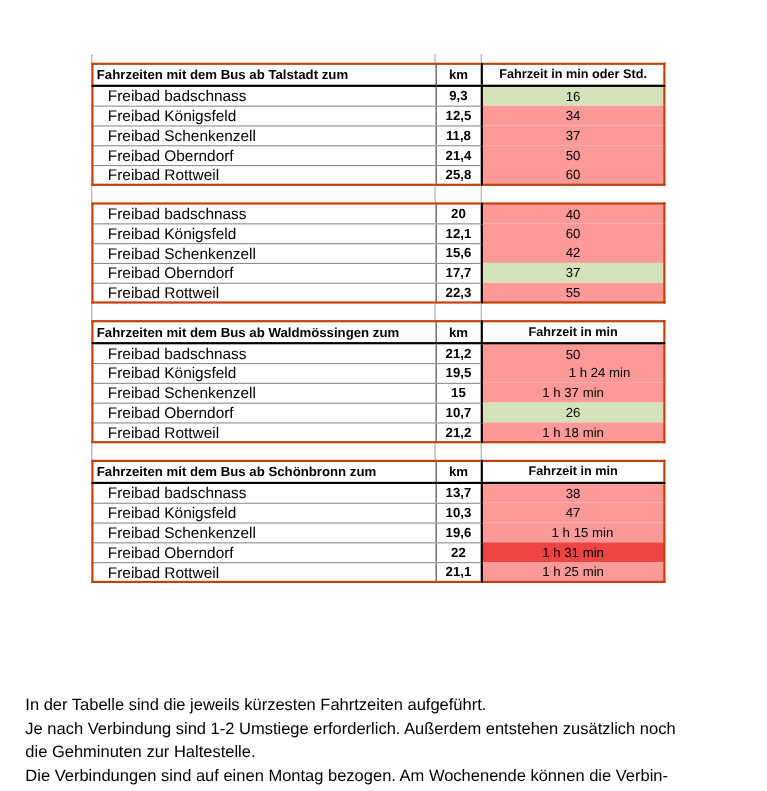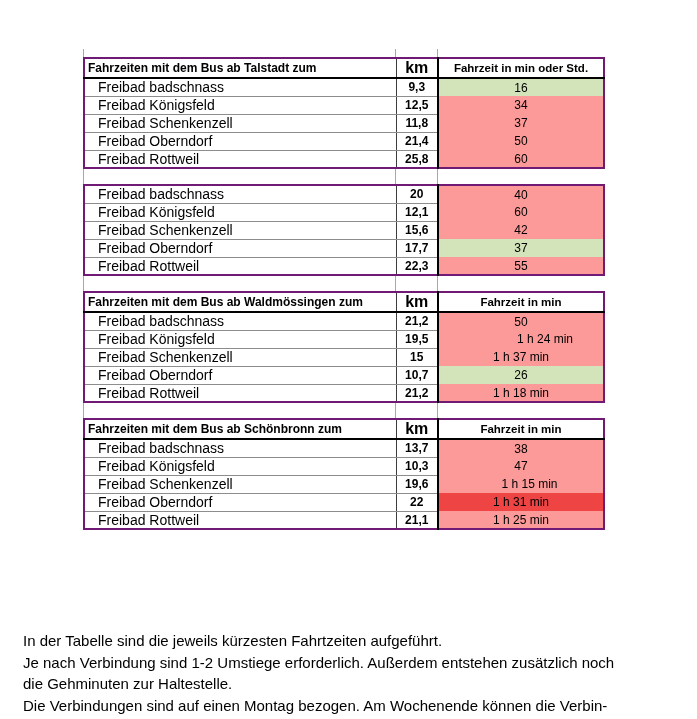--- a/index.html
+++ b/index.html
@@ -24,35 +24,35 @@
     background: #a8a8a8;
   }
   .stub.s0 { left: 0; }
   .stub.s1 { left: 312px; }
   .stub.s2 { left: 354px; }
 
   table.bus {
     border-collapse: collapse;
     table-layout: fixed;
     width: 520px;
-    border: 2px solid #701a75;
+    border: 2px solid #c2410c;
   }
   col.c1 { width: 312px; }
   col.c2 { width: 42px; }
   col.c3 { width: 166px; }
 
   tr.head th {
     height: 20px;
     border-bottom: 2px solid #000;
     font-weight: bold;
     vertical-align: middle;
     white-space: nowrap;
   }
   th.c1 { text-align: left; padding-left: 3px; font-size: 12px; }
-  th.c2 { text-align: center; font-size: 16px; border-left: 1px solid #3c3c3c; }
+  th.c2 { text-align: center; font-size: 12px; border-left: 1px solid #3c3c3c; }
   th.c3 { text-align: center; font-size: 11.5px; border-left: 2px solid #000; }
 
   td { height: 18px; vertical-align: middle; white-space: nowrap; }
   td.c1 {
     font-size: 14px; padding-left: 13px; text-align: left;
     border-bottom: 1px solid #8d8d8d;
   }
   td.c2 {
     font-size: 12px; font-weight: bold; text-align: center;
     border-left: 1px solid #3c3c3c;

